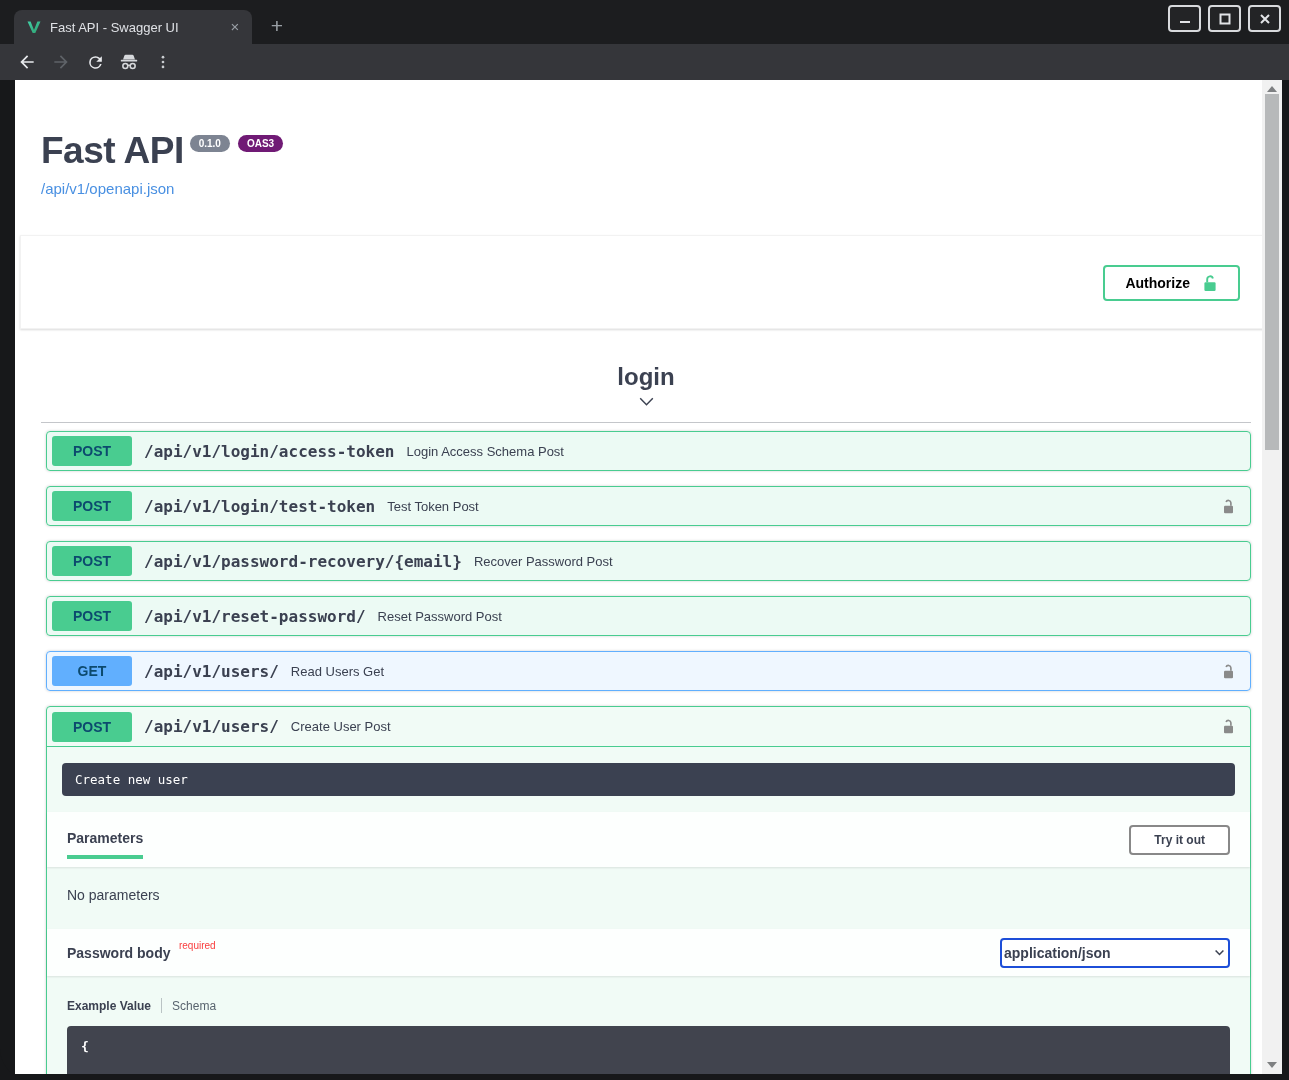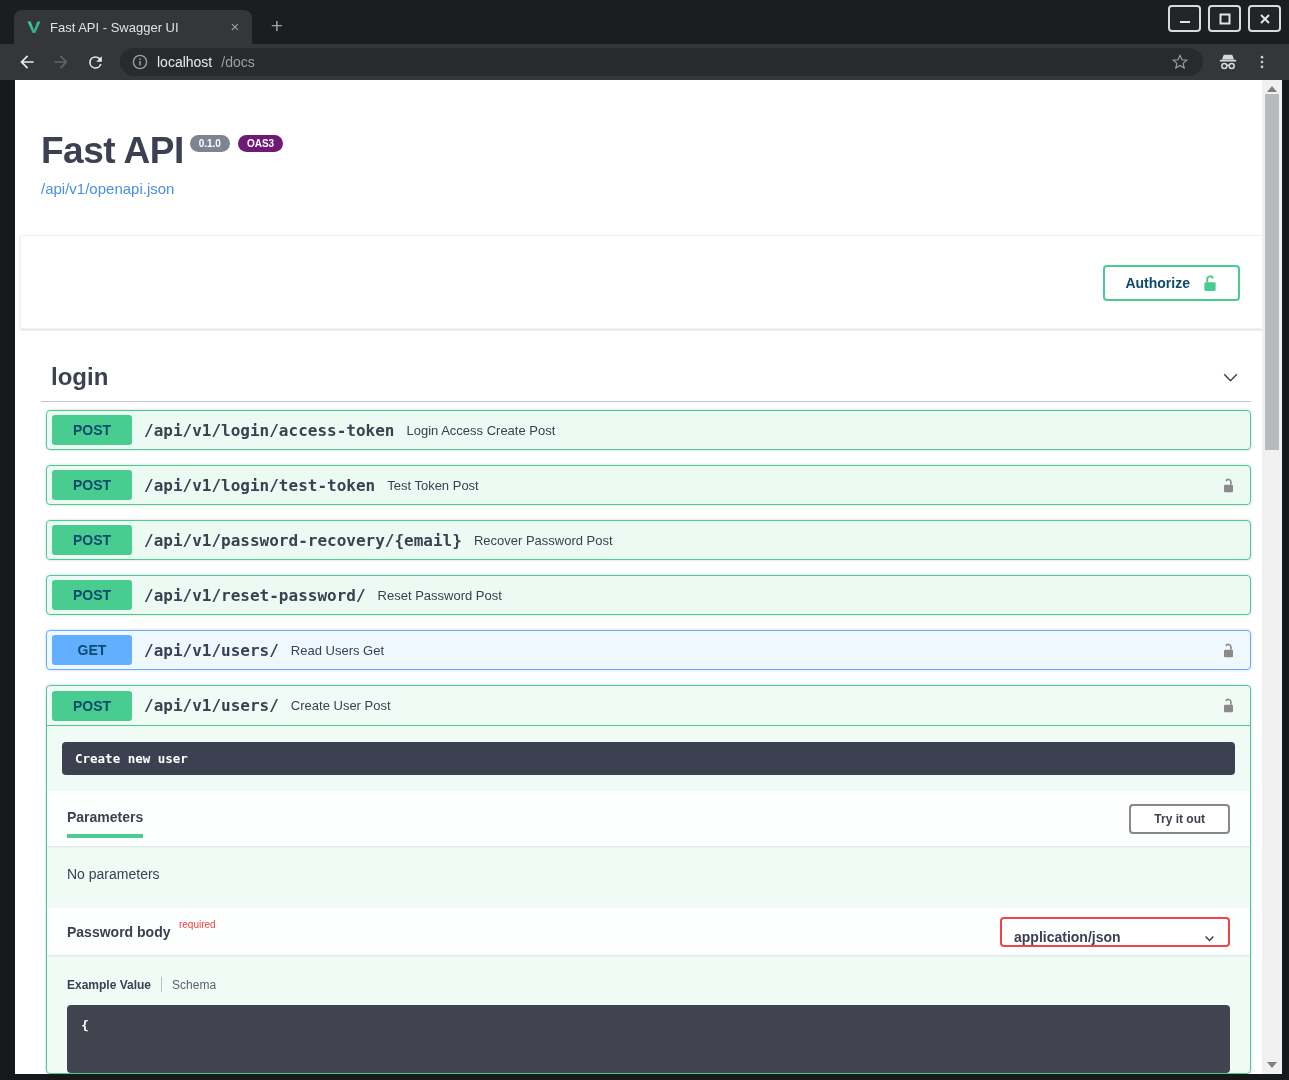--- a/index.html
+++ b/index.html
@@ -51,25 +51,25 @@
   .badge { display:inline-block; font-size:10px; font-weight:700; color:#fff; border-radius:10px;
            padding:3px 9px; margin-top:3px; }
   .badge-version { background:#7d8492; }
   .badge-oas { background:#701a75; margin-left:2px; }
   .spec-link { display:inline-block; margin-top:11px; font-size:15px; color:#4990e2; text-decoration:none; }
 
   .scheme-container { margin:37px 0 0 5px; height:94px; background:#fff; position:relative;
          box-shadow:0 1px 2px 0 rgba(0,0,0,.15); border:1px solid rgba(0,0,0,.05); }
   .authorize-btn { position:absolute; right:31px; top:29px; height:36px; display:flex; align-items:center;
          gap:12px; padding:0 20px; background:#fff; border:2px solid #49cc90; border-radius:4px;
-         color:#0c4a6e; font-size:14px; font-weight:700; cursor:pointer; }
+         color:#000000; font-size:14px; font-weight:700; cursor:pointer; }
 
   .ops-wrap { padding:0 21px 0 26px; }
   .tag-header { display:flex; align-items:center; justify-content:space-between;
-       padding:10px 10px; margin-top:24px; border-bottom:1px solid rgba(59,65,81,.3); cursor:pointer; }
+       padding:10px 10px; margin-top:24px; border-bottom:1px solid rgba(59,65,81,.3); cursor:pointer;flex-direction:column; }
   .tag-header h3 { font-size:24px; font-weight:700; color:#3b4151; }
 
   .oprow { display:flex; align-items:center; height:40px; margin:8px 0 15px 5px; padding:0 10px 0 5px;
        border-radius:4px; box-shadow:0 0 3px rgba(0,0,0,.19); cursor:pointer; }
   .oprow + .oprow { margin-top:0; }
   .op-post { background:rgba(73,204,144,.1); border:1px solid #49cc90; }
   .op-get  { background:rgba(97,175,254,.1); border:1px solid #61affe; }
   .method-badge { min-width:80px; text-align:center; padding:7px 15px; border-radius:3px; color:#0c4a6e;
        font-size:14px; font-weight:700; }
   .m-post { background:#49cc90; } .m-get { background:#61affe; }
@@ -77,32 +77,32 @@
        margin-left:12px; }
   .op-summary { font-size:13px; color:#3b4151; margin-left:12px; }
   .lock-btn { margin-left:auto; display:flex; align-items:center; justify-content:center; width:24px; height:24px; }
 
   
   .opblock-open { margin:8px 0 0 5px; border:1px solid #49cc90; border-radius:4px;
        background:rgba(73,204,144,.08); box-shadow:0 0 3px rgba(0,0,0,.19); }
   .opblock-open .oprow-inner { display:flex; align-items:center; height:40px; padding:0 10px 0 5px;
        border-bottom:1px solid #49cc90; cursor:pointer; }
   .op-desc { margin:16px 15px; background:#3b4151; border-radius:4px; padding:9px 13px;
-       color:#fff; font-family:"DejaVu Sans Mono", monospace; font-size:12.5px;font-weight:bold; }
+       color:#fff; font-family:"DejaVu Sans Mono", monospace; font-size:12.5px; }
   .section-header { background:rgba(255,255,255,.85); box-shadow:0 1px 2px rgba(0,0,0,.1);
        display:flex; align-items:center; justify-content:space-between; padding:8px 20px; min-height:47px; }
   .params-tab { font-size:14px; font-weight:700; color:#3b4151; padding:10px 0 9px;
        border-bottom:4px solid #49cc90; }
   .try-btn { background:#fff; border:2px solid #888; border-radius:4px; padding:6px 23px;
        font-size:12px; font-weight:700; color:#3b4151; cursor:pointer; }
   .no-params { padding:20px 20px 26px; font-size:14px; color:#3b4151; }
   .reqbody-label { font-size:14px; font-weight:700; color:#3b4151; }
   .required-mark { font-size:10px; color:#f93e3e; vertical-align:top; position:relative; top:-4px; margin-left:4px; }
-  .ct-select { width:230px; height:30px; background:#fff; border:2px solid #ef4444; border-radius:4px;
-       display:flex; align-items:flex-end; padding:0 12px; font-size:14px; font-weight:700; color:#3b4151;
+  .ct-select { width:230px; height:30px; background:#fff; border:2px solid #1d4ed8; border-radius:4px;
+       display:flex; align-items:center; padding:0 2px; font-size:14px; font-weight:700; color:#3b4151;
        cursor:pointer; }
   .ct-select .cs-label { flex:1; }
   .body-area { padding:22px 20px 0; }
   .model-tabs { display:flex; align-items:center; gap:10px; font-size:12px; }
   .model-tab-active { font-weight:700; color:#3b4151; cursor:pointer; }
   .model-tab-divider { width:1px; height:15px; background:rgba(59,65,81,.3); }
   .model-tab { color:#59646f; cursor:pointer; }
   .codeblock { margin-top:13px; background:#41444e; border-radius:4px; padding:13px 14px 40px;
        color:#fff; font-family:"DejaVu Sans Mono", monospace; font-size:13px; font-weight:700; }
 </style>
@@ -154,35 +154,20 @@
     <div class="nav-btn">
       <svg width="20" height="20" viewBox="0 0 24 24">
           <path d="M4 11h12.17l-5.59-5.59L12 4l8 8-8 8-1.41-1.41L16.17 13H4v-2z" fill="#5f6368"></path>
         </svg>
     </div>
     <div class="nav-btn">
       <svg width="19" height="19" viewBox="0 0 24 24">
           <path d="M17.65 6.35A7.95 7.95 0 0 0 12 4a8 8 0 1 0 7.73 10h-2.08A6 6 0 1 1 12 6c1.66 0 3.14.69 4.22 1.78L13 11h7V4l-2.35 2.35z" fill="#e8eaed"></path>
         </svg>
     </div>
-    <div class="urlbar">
-      <svg width="16" height="16" viewBox="0 0 16 16">
-        <circle cx="8" cy="8" r="6.6" fill="none" stroke="#9aa0a6" stroke-width="1.4"></circle>
-        <rect x="7.25" y="7" width="1.5" height="4.4" fill="#9aa0a6"></rect>
-        <rect x="7.25" y="4.4" width="1.5" height="1.5" fill="#9aa0a6"></rect>
-      </svg>
-      <span class="url-host">localhost</span>
-        <span class="url-path">/docs</span>
-      <span class="url-spacer"></span>
-      <div class="bar-icon">
-        <svg width="18" height="18" viewBox="0 0 24 24">
-            <path d="M12 3.2l2.7 5.8 6.3.6-4.8 4.2 1.4 6.2-5.6-3.3-5.6 3.3 1.4-6.2-4.8-4.2 6.3-.6z" fill="none" stroke="#9aa0a6" stroke-width="1.5"></path>
-          </svg>
-      </div>
-    </div>
     <div class="bar-icon">
       <svg width="22" height="22" viewBox="0 0 24 24">
         <path d="M5.5 9.2l1.4-4a1.6 1.6 0 0 1 1.5-1.1h7.2a1.6 1.6 0 0 1 1.5 1.1l1.4 4z" fill="#d6d8db"></path>
         <rect x="3" y="9.6" width="18" height="1.9" rx=".95" fill="#d6d8db"></rect>
         <circle cx="8" ccy="16" cy="16.4" r="2.7" fill="none" stroke="#d6d8db" stroke-width="1.7"></circle>
         <circle cx="16" cy="16.4" r="2.7" fill="none" stroke="#d6d8db" stroke-width="1.7"></circle>
         <path d="M10.6 16c.9-.8 1.9-.8 2.8 0" fill="none" stroke="#d6d8db" stroke-width="1.5"></path>
       </svg>
     </div>
     <div class="bar-icon">
@@ -220,21 +205,21 @@
       <div class="tag-header">
         <h3>login</h3>
         <svg width="21" height="21" viewBox="0 0 20 20">
             <path d="M4 7 L10 13 L16 7" fill="none" stroke="#3b4151" stroke-width="1.4"></path>
           </svg>
       </div>
 
       <div class="oprow op-post">
         <span class="method-badge m-post">POST</span>
         <span class="op-path">/api/v1/login/access-token</span>
-        <span class="op-summary">Login Access Create Post</span>
+        <span class="op-summary">Login Access Schema Post</span>
       </div>
 
       <div class="oprow op-post">
         <span class="method-badge m-post">POST</span>
         <span class="op-path">/api/v1/login/test-token</span>
         <span class="op-summary">Test Token Post</span>
         <span class="lock-btn">
           <svg width="15" height="19" viewBox="0 0 20 24">
             <rect x="4" y="11" width="12" height="10" rx="1.5" fill="#8a8a8a"></rect>
             <path d="M13.2 11 V7 a3.3 3.3 0 0 0 -6.4 -.9" fill="none" stroke="#8a8a8a" stroke-width="2.2"></path>

